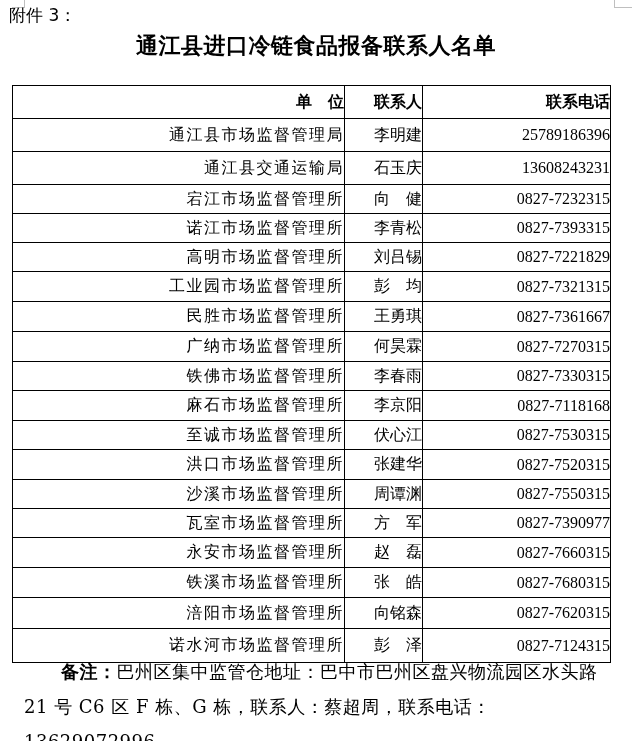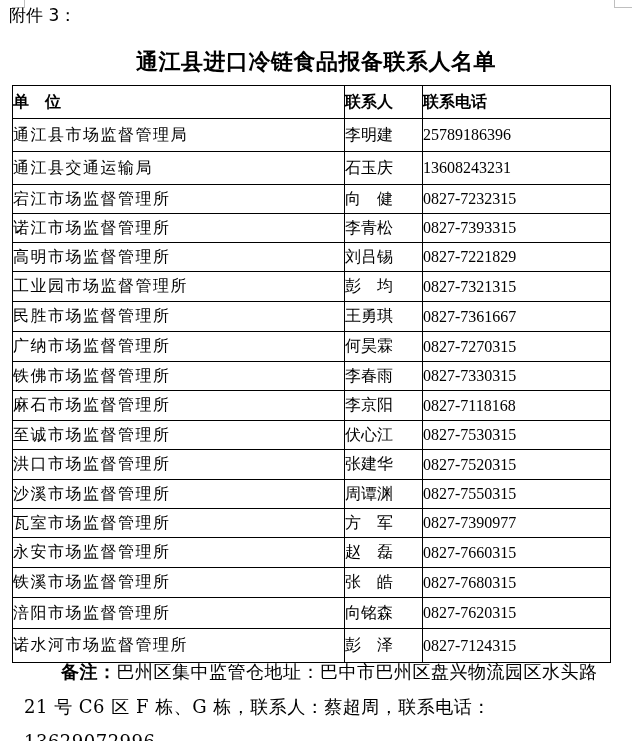--- a/index.html
+++ b/index.html
@@ -30,39 +30,39 @@
     left: 9px;
     top: 4px;
     font-family: "DejaVu Sans", "Liberation Sans", sans-serif;
     font-size: 17px;
     line-height: 22px;
   }
   .doc-title {
     position: absolute;
     left: 0;
     width: 632px;
-    top: 48px;
+    top: 32px;
     text-align: center;
     font-family: "DejaVu Sans", "Liberation Sans", sans-serif;
     font-weight: bold;
     font-size: 22px;
     line-height: 28px;
     letter-spacing: 0.5px;
   }
   table.contacts {
     position: absolute;
     left: 12px;
     top: 85px;
     width: 598px;
     border-collapse: collapse;
     table-layout: fixed;
   }
   table.contacts td, table.contacts th {
     border: 1px solid #000;
-    text-align: left;
+    text-align: right;
     vertical-align: middle;
     padding: 0;
     white-space: nowrap;
     overflow: hidden;
     margin-left: 29px;
   }
   table.contacts th {
     font-family: "DejaVu Sans", "Liberation Sans", sans-serif;
     font-weight: bold;
     font-size: 16px;

